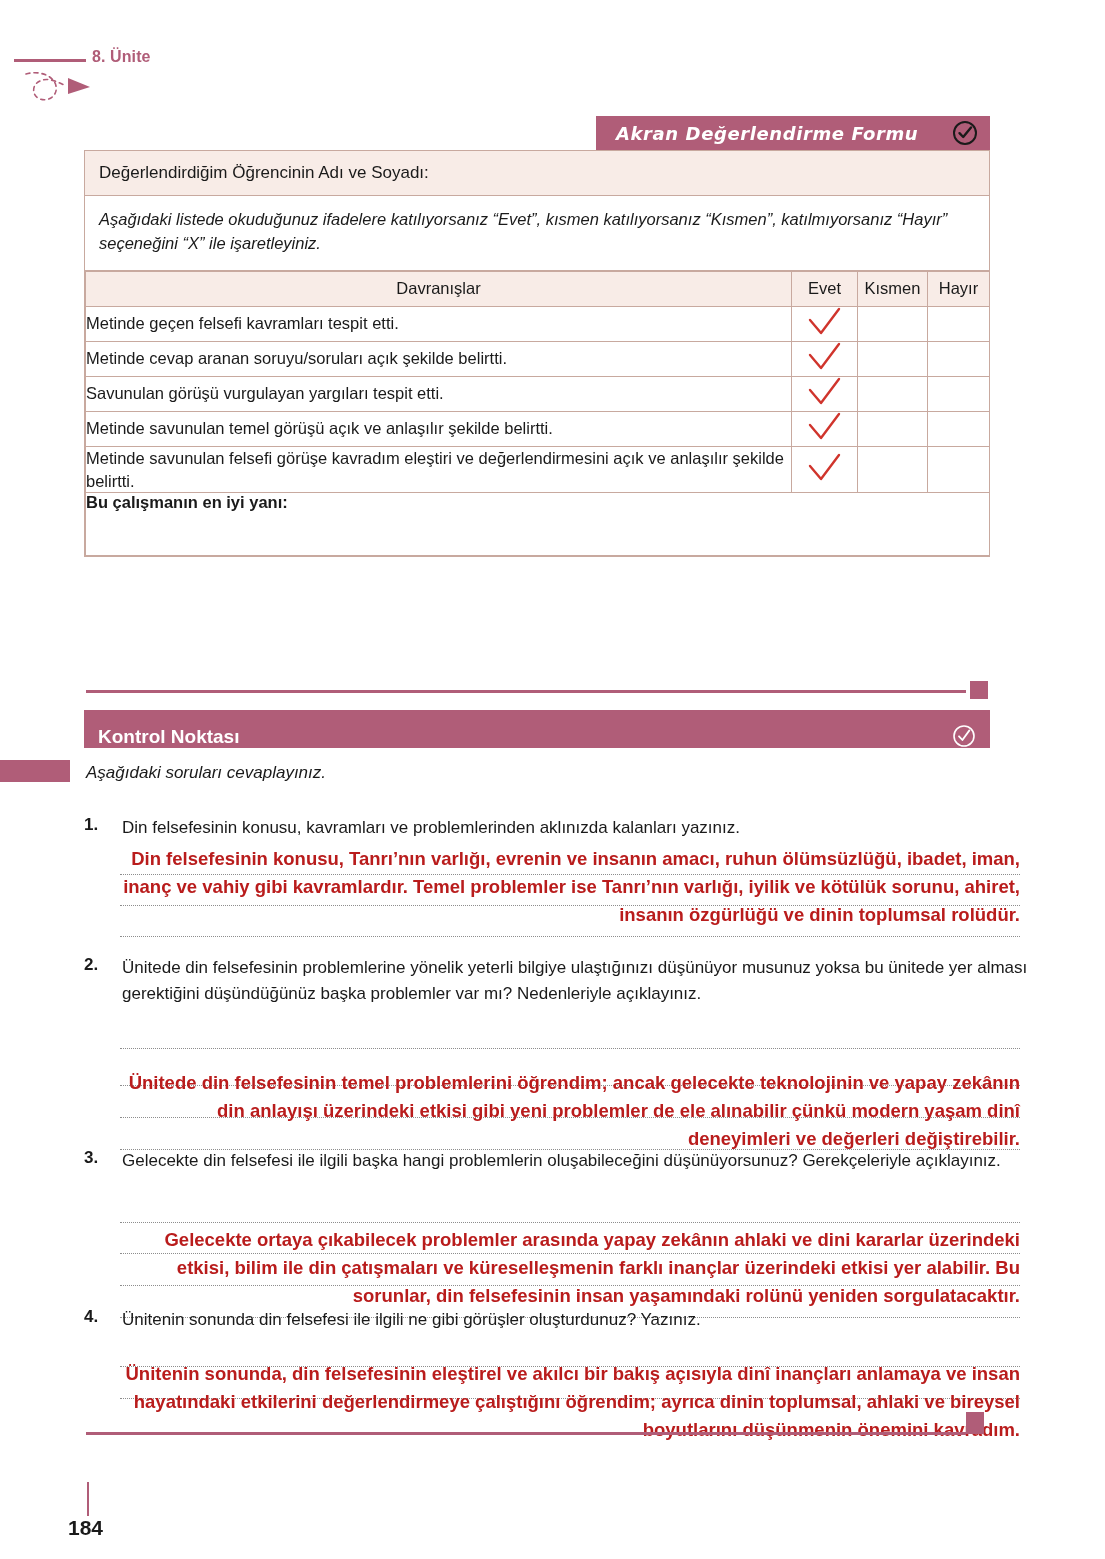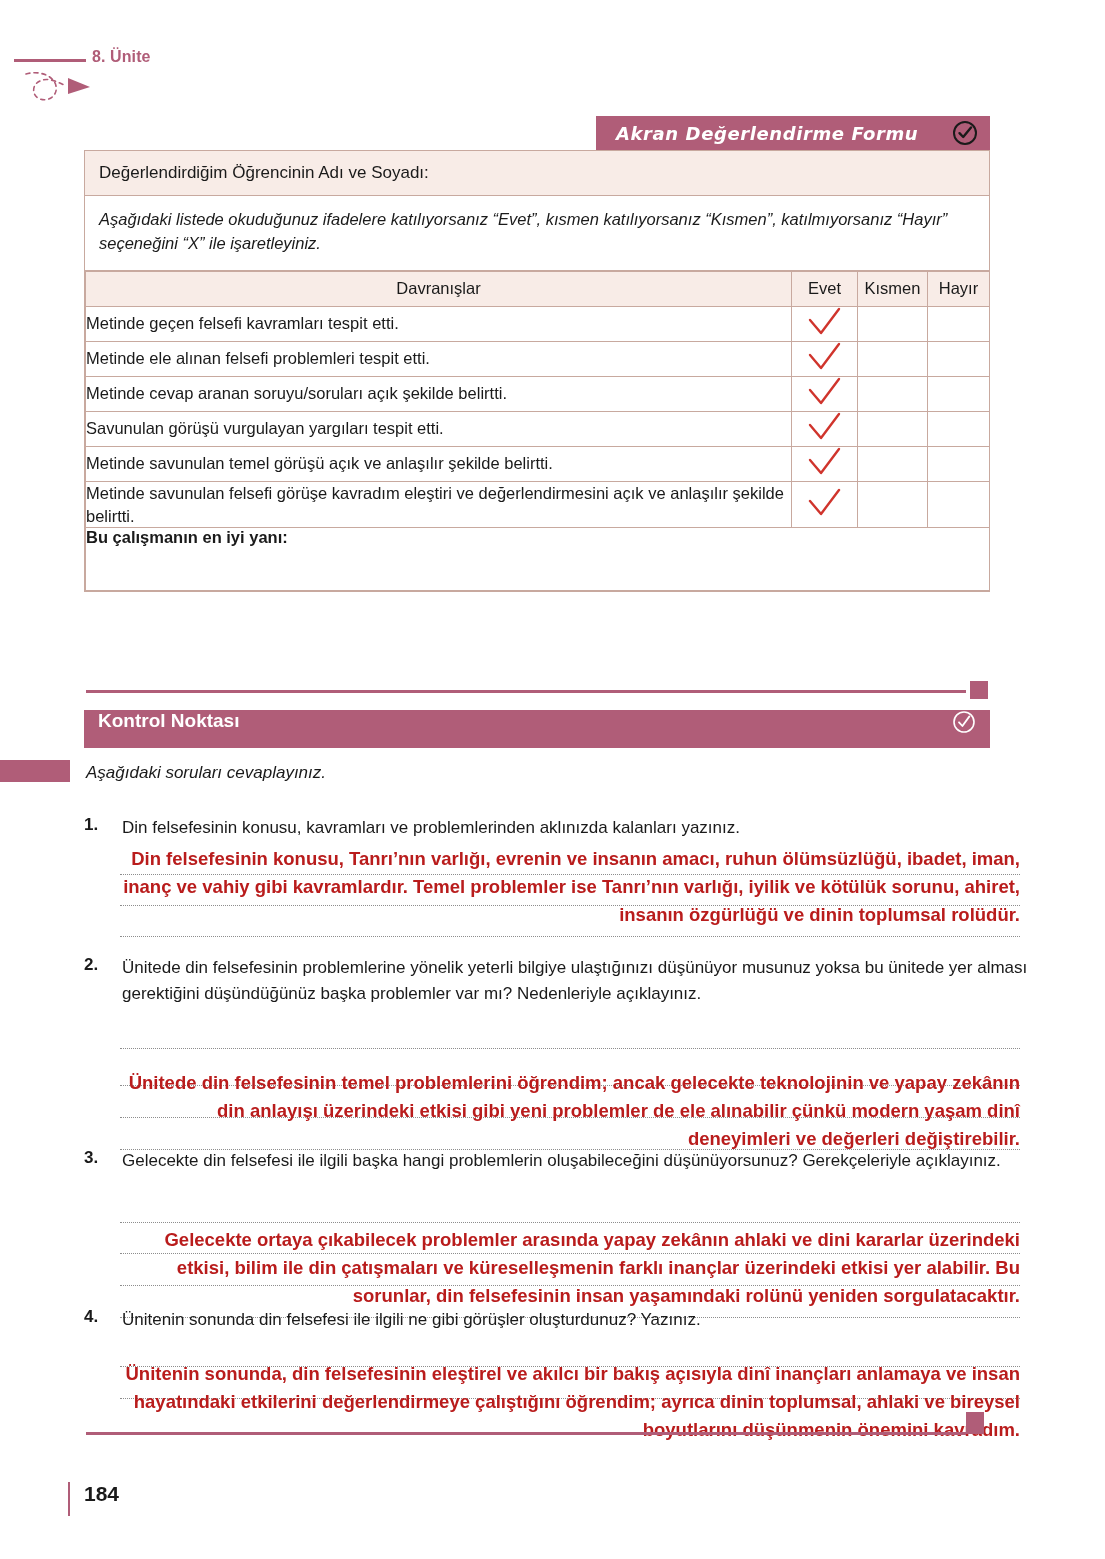--- a/index.html
+++ b/index.html
@@ -170,21 +170,21 @@
   }
 
   
   .kontrol-bar {
     position: absolute;
     left: 84px;
     width: 906px;
     height: 38px;
     background: #b05d78;
     display: flex;
-    align-items: flex-start;
+    align-items: flex-end;
     justify-content: space-between;
     padding: 0 14px 0 14px;
     box-sizing: border-box;
   }
   .kontrol-text {
     color: #ffffff;
     font-size: 19px;
     font-weight: 700;
   }
   .check-circle-white { width: 24px; height: 24px; flex: 0 0 24px; }
@@ -258,21 +258,22 @@
     height: 22px;
     background: #b05d78;
   }
 
   
   .footer {
     position: absolute;
     left: 68px;
     top: 1482px;
     display: flex;
-    align-items: flex-start;
+    align-items: flex-end;
+    flex-direction: column;
   }
   .footer-bar {
     width: 2px;
     height: 34px;
     background: #b05d78;
     margin-right: 14px;
   }
   .footer-num {
     font-size: 21px;
     font-weight: 700;
@@ -327,30 +328,20 @@
         <td class="behav">Metinde geçen felsefi kavramları tespit etti.</td>
         <td class="mark">
           <svg class="tick" viewBox="0 0 40 30">
             <path d="M5 13 L16 26 L34 2" fill="none" stroke="#d0342c" stroke-width="2.4" stroke-linecap="round" stroke-linejoin="round"></path>
           </svg>
         </td>
         <td class="mark"></td>
         <td class="mark"></td>
       </tr>
 
-      <tr>
-        <td class="behav">Metinde ele alınan felsefi problemleri tespit etti.</td>
-        <td class="mark">
-          <svg class="tick" viewBox="0 0 40 30">
-            <path d="M5 13 L16 26 L34 2" fill="none" stroke="#d0342c" stroke-width="2.4" stroke-linecap="round" stroke-linejoin="round"></path>
-          </svg>
-        </td>
-        <td class="mark"></td>
-        <td class="mark"></td>
-      </tr>
 
       <tr>
         <td class="behav">Metinde cevap aranan soruyu/soruları açık şekilde belirtti.</td>
         <td class="mark">
           <svg class="tick" viewBox="0 0 40 30">
             <path d="M5 13 L16 26 L34 2" fill="none" stroke="#d0342c" stroke-width="2.4" stroke-linecap="round" stroke-linejoin="round"></path>
           </svg>
         </td>
         <td class="mark"></td>
         <td class="mark"></td>

